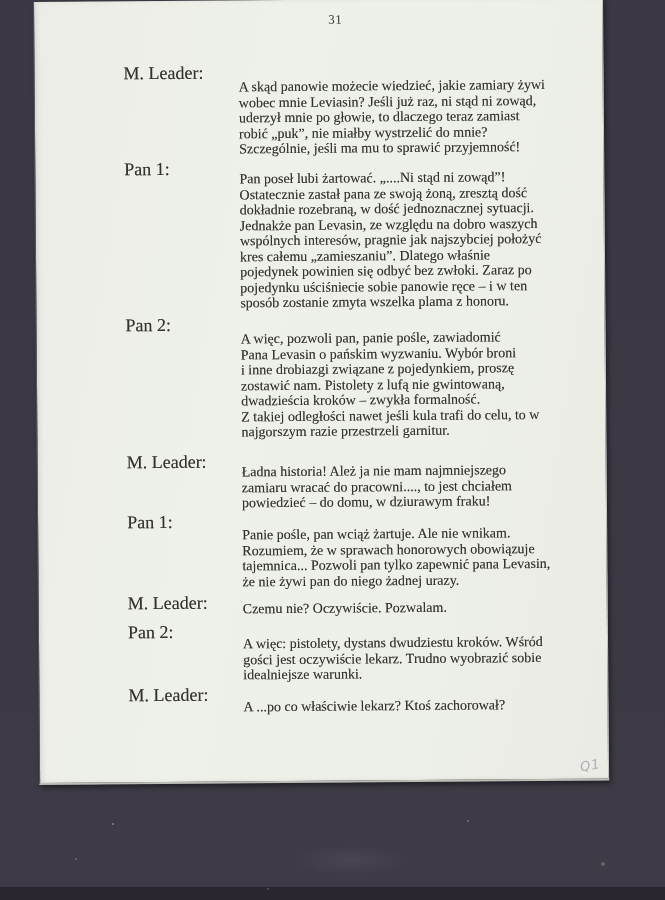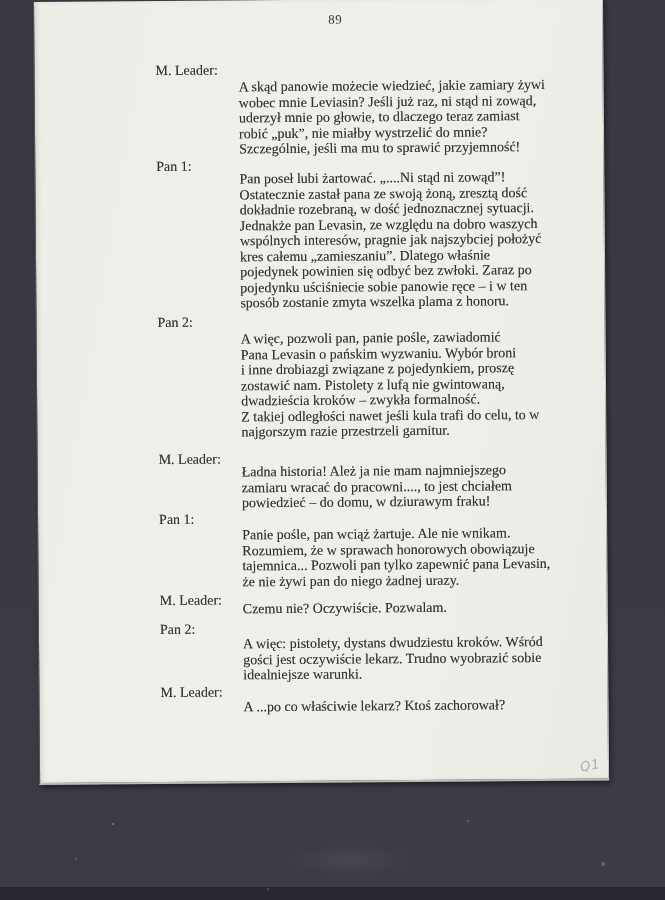--- a/index.html
+++ b/index.html
@@ -51,22 +51,22 @@
   }
   .page-number {
     position: absolute;
     left: 294px; top: 12px;
     font-size: 13px;
     color: #3a3834;
     letter-spacing: 0.5px;
   }
   .speaker {
     position: absolute;
-    left: 121px;
-    font-size: 14px;
+    left: 89px;
+    font-size: 18px;
     color: #34322e;
     white-space: nowrap;
     text-shadow: 0 0 0.6px rgba(50,48,44,0.5);
   }
   .speech {
     position: absolute;
     left: 204px;
     right: 14px;
     font-size: 14px;
     line-height: 15.5px;
@@ -89,21 +89,21 @@
 <body>
 
 <div class="screen">
 
   <div class="bottom-band"></div>
   <div class="bed-smudge"></div>
   <div class="dust"></div>
 
   <div class="paper">
 
-    <div class="page-number">89</div>
+    <div class="page-number">31</div>
 
     <div class="speaker" style="top:62px">M. Leader:</div>
     <div class="speech" style="top:79px">A skąd panowie możecie wiedzieć, jakie zamiary żywi
 wobec mnie Leviasin? Jeśli już raz, ni stąd ni zowąd,
 uderzył mnie po głowie, to dlaczego teraz zamiast
 robić „puk”, nie miałby wystrzelić do mnie?
 Szczególnie, jeśli ma mu to sprawić przyjemność!</div>
 
     <div class="speaker" style="top:158px">Pan 1:</div>
     <div class="speech" style="top:171px">Pan poseł lubi żartować. „....Ni stąd ni zowąd”!

